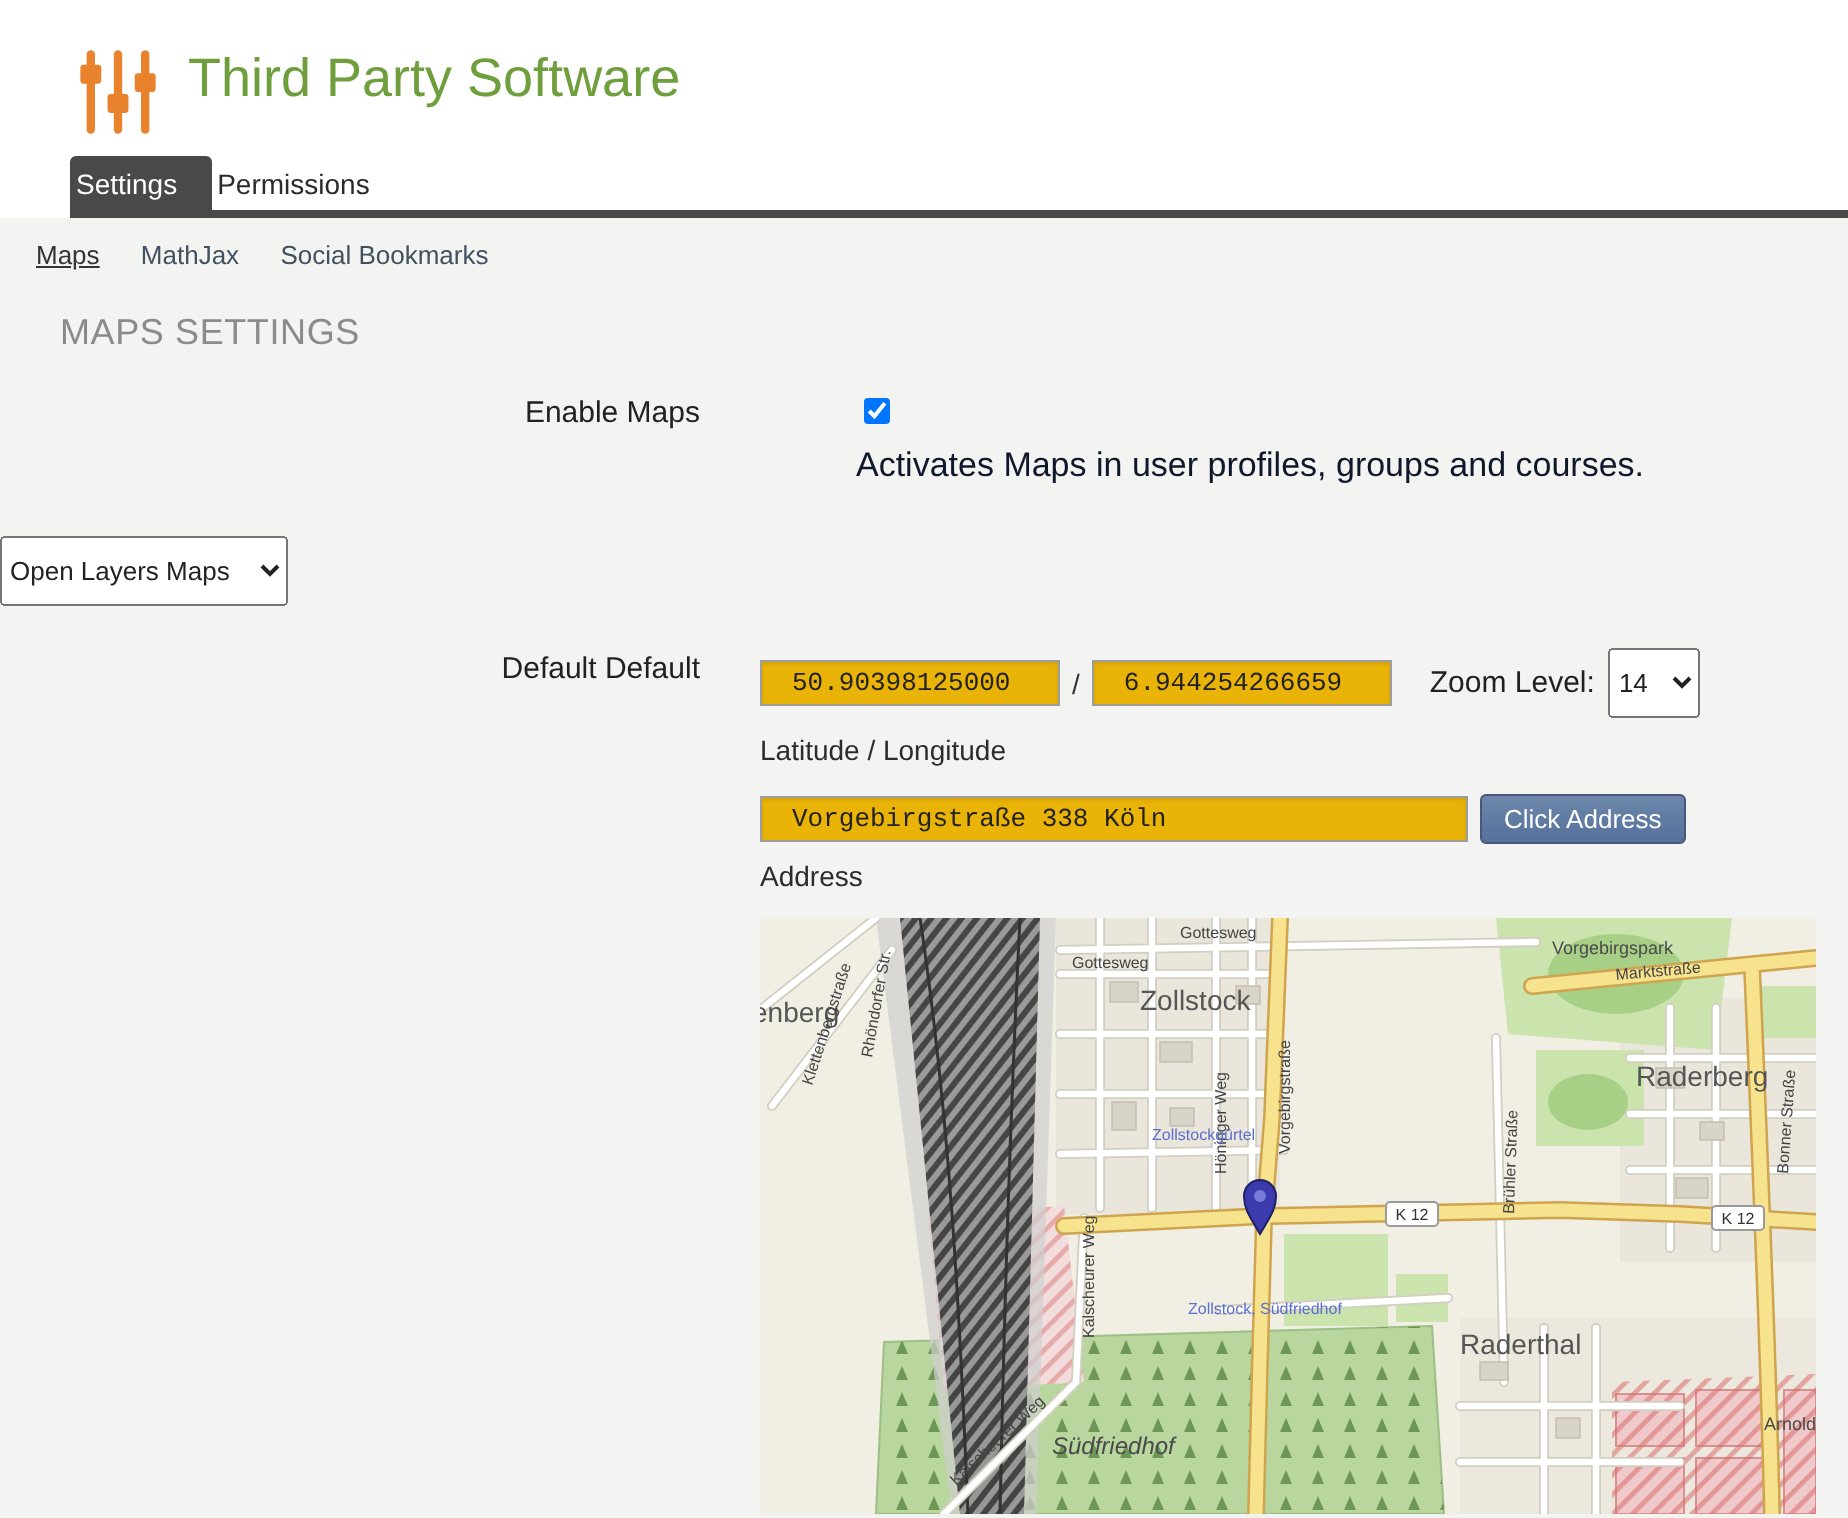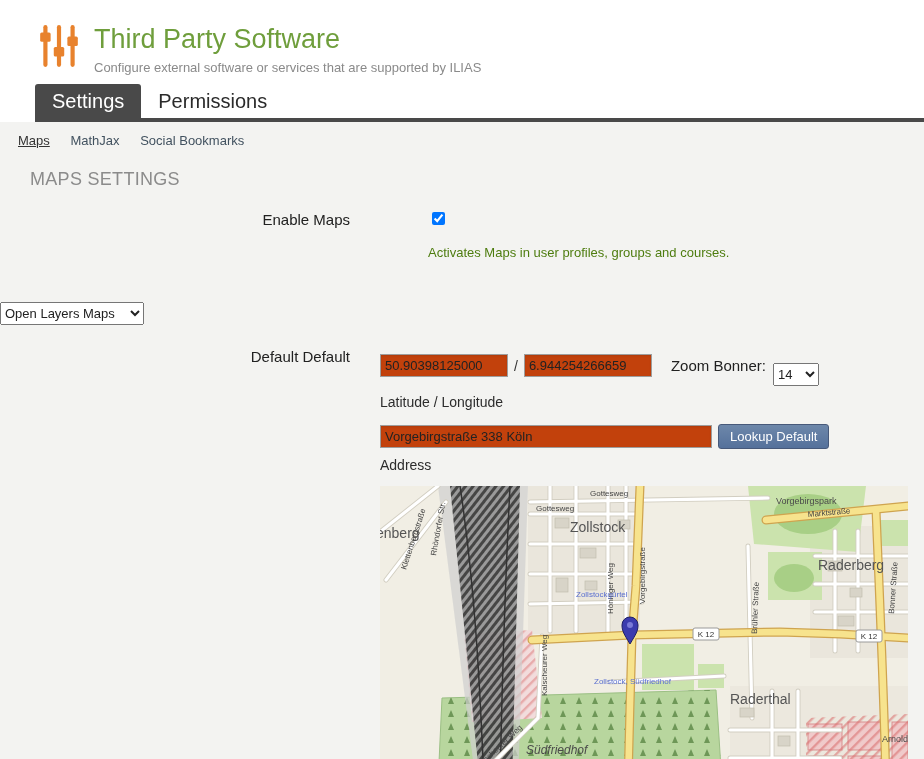--- a/index.html
+++ b/index.html
@@ -7,41 +7,41 @@
     width:924px;height:759px;overflow:hidden;background:#fff;
     font-family:"Liberation Sans",sans-serif;color:#222;
   }
   
   .header{padding:23px 0 9px 36px;background:#fff;display:flex;align-items:flex-start;}
   .logo{width:46px;height:46px;margin-right:12px;flex:0 0 auto;}
   .title{color:#6f9e3c;font-size:27px;font-weight:400;margin:2px 0 5px 0;line-height:1.1;}
   .subtitle{color:#8a8a8a;font-size:13px;}
   
   .tabbar{margin-left:35px;border-bottom:4px solid #494949;display:flex;align-items:flex-end;}
-  .tab{padding:6px 17px 5px 17px;font-size:20px;color:#2b2b2b;cursor:pointer;}
+  .tab{padding:6px 17px 5px 3px;font-size:14px;color:#2b2b2b;cursor:pointer;}
   .tab.active{background:#494949;color:#fff;border-radius:3px 3px 0 0;}
   
   .content{background:#f3f3f1;min-height:632px;}
   .subtabs{padding:11px 0 8px 18px;font-size:13px;}
   .subtabs a{color:#41515f;text-decoration:none;margin-right:17px;cursor:pointer;}
   .subtabs a.current{text-decoration:underline;color:#333;}
   .section-title{margin:13px 0 0 30px;color:#8b8b8b;font-size:18px;font-weight:400;letter-spacing:.3px;}
   
   .form{margin-top:19px;}
   .form-row{display:flex;align-items:flex-start;}
   .form-label{width:380px;padding-right:30px;box-sizing:border-box;text-align:right;
               font-size:15px;color:#212121;padding-top:2px;flex:0 0 auto;}
   .row-enable{margin-bottom:25px;gap:48px;}
   .row-type{margin-bottom:21px;}
-  .help{color:#4d7c0f;font-size:13px;margin-top:16px;}
-  .txt{border:1px solid #9d9d9d;background:#c2410c;height:17px;padding:2px 4px;font-size:13px;
-       font-family:Liberation Sans, sans-serif;color:#222;box-shadow:inset 0 1px 2px rgba(0,0,0,.10);}
+  .help{color:#0f172a;font-size:17px;margin-top:6px;}
+  .txt{border:1px solid #9d9d9d;background:#eab308;height:17px;padding:2px 15px;font-size:13px;
+       font-family:Liberation Mono, monospace;color:#222;box-shadow:inset 0 1px 2px rgba(0,0,0,.10);}
   .lat,.lng{width:118px;}
   .addr{width:322px;}
-  select{font-size:13px;font-family:inherit;color:#222;height:23px;margin-top:17px;}
+  select{font-size:13px;font-family:inherit;color:#222;height:35px;}
   .type-select{width:144px;}
   .zoom-select{width:46px;}
   .inline{display:flex;align-items:center;}
   .sep{margin:0 6px;color:#333;font-size:14px;}
   .zoom-label{margin-left:19px;margin-right:7px;font-size:15px;color:#212121;}
   .caption{font-size:14px;color:#2c2c2c;margin-top:8px;}
   .addr-line{margin-top:14px;display:flex;align-items:center;}
   .btn{margin-left:6px;background:linear-gradient(#6d87aa,#55719b);border:1px solid #47597a;
        color:#fff;font-size:13px;padding:4px 11px;border-radius:3px;font-family:inherit;cursor:pointer;}
   .map-wrap{margin-top:13px;width:528px;height:298px;cursor:pointer;overflow:hidden;background:#f1eee4;}
@@ -70,21 +70,20 @@
       <line x1="35" y1="4" x2="35" y2="40"></line>
     </g>
     <g fill="#e8822d">
       <rect x="4" y="9" width="10" height="9" rx="1.5"></rect>
       <rect x="17" y="23" width="10" height="9" rx="1.5"></rect>
       <rect x="30" y="13" width="10" height="9" rx="1.5"></rect>
     </g>
   </svg>
   <div>
     <div class="title">Third Party Software</div>
-    <div class="subtitle">Configure external software or services that are supported by ILIAS</div>
   </div>
 </div>
 
 <div class="tabbar">
   <div class="tab active">Settings</div>
   <div class="tab">Permissions</div>
 </div>
 
 <div class="content">
 
@@ -114,30 +113,30 @@
       </div>
     </div>
 
     <div class="form-row">
       <div class="form-label">Default Default</div>
       <div>
         <div class="inline">
           <input class="txt lat" type="text" value="50.90398125000" style="">
           <span class="sep">/</span>
           <input class="txt lng" type="text" value="6.944254266659" style="">
-          <span class="zoom-label">Zoom Bonner:</span>
+          <span class="zoom-label">Zoom Level:</span>
           <select class="zoom-select">
             <option>14</option>
           </select>
         </div>
         <div class="caption">Latitude / Longitude</div>
 
         <div class="addr-line">
           <input class="txt addr" type="text" value="Vorgebirgstraße 338 Köln" style="">
-          <button class="btn">Lookup Default</button>
+          <button class="btn">Click Address</button>
         </div>
         <div class="caption">Address</div>
 
         <div class="map-wrap">
           <svg class="map" width="528" height="298" viewBox="0 0 528 298">
             <defs>
               <pattern id="railhatch" width="6" height="6" patternUnits="userSpaceOnUse" patternTransform="rotate(38)">
                 <rect width="6" height="6" fill="#8f8f8f"></rect>
                 <rect width="3" height="6" fill="#2c2c2c"></rect>
               </pattern>

